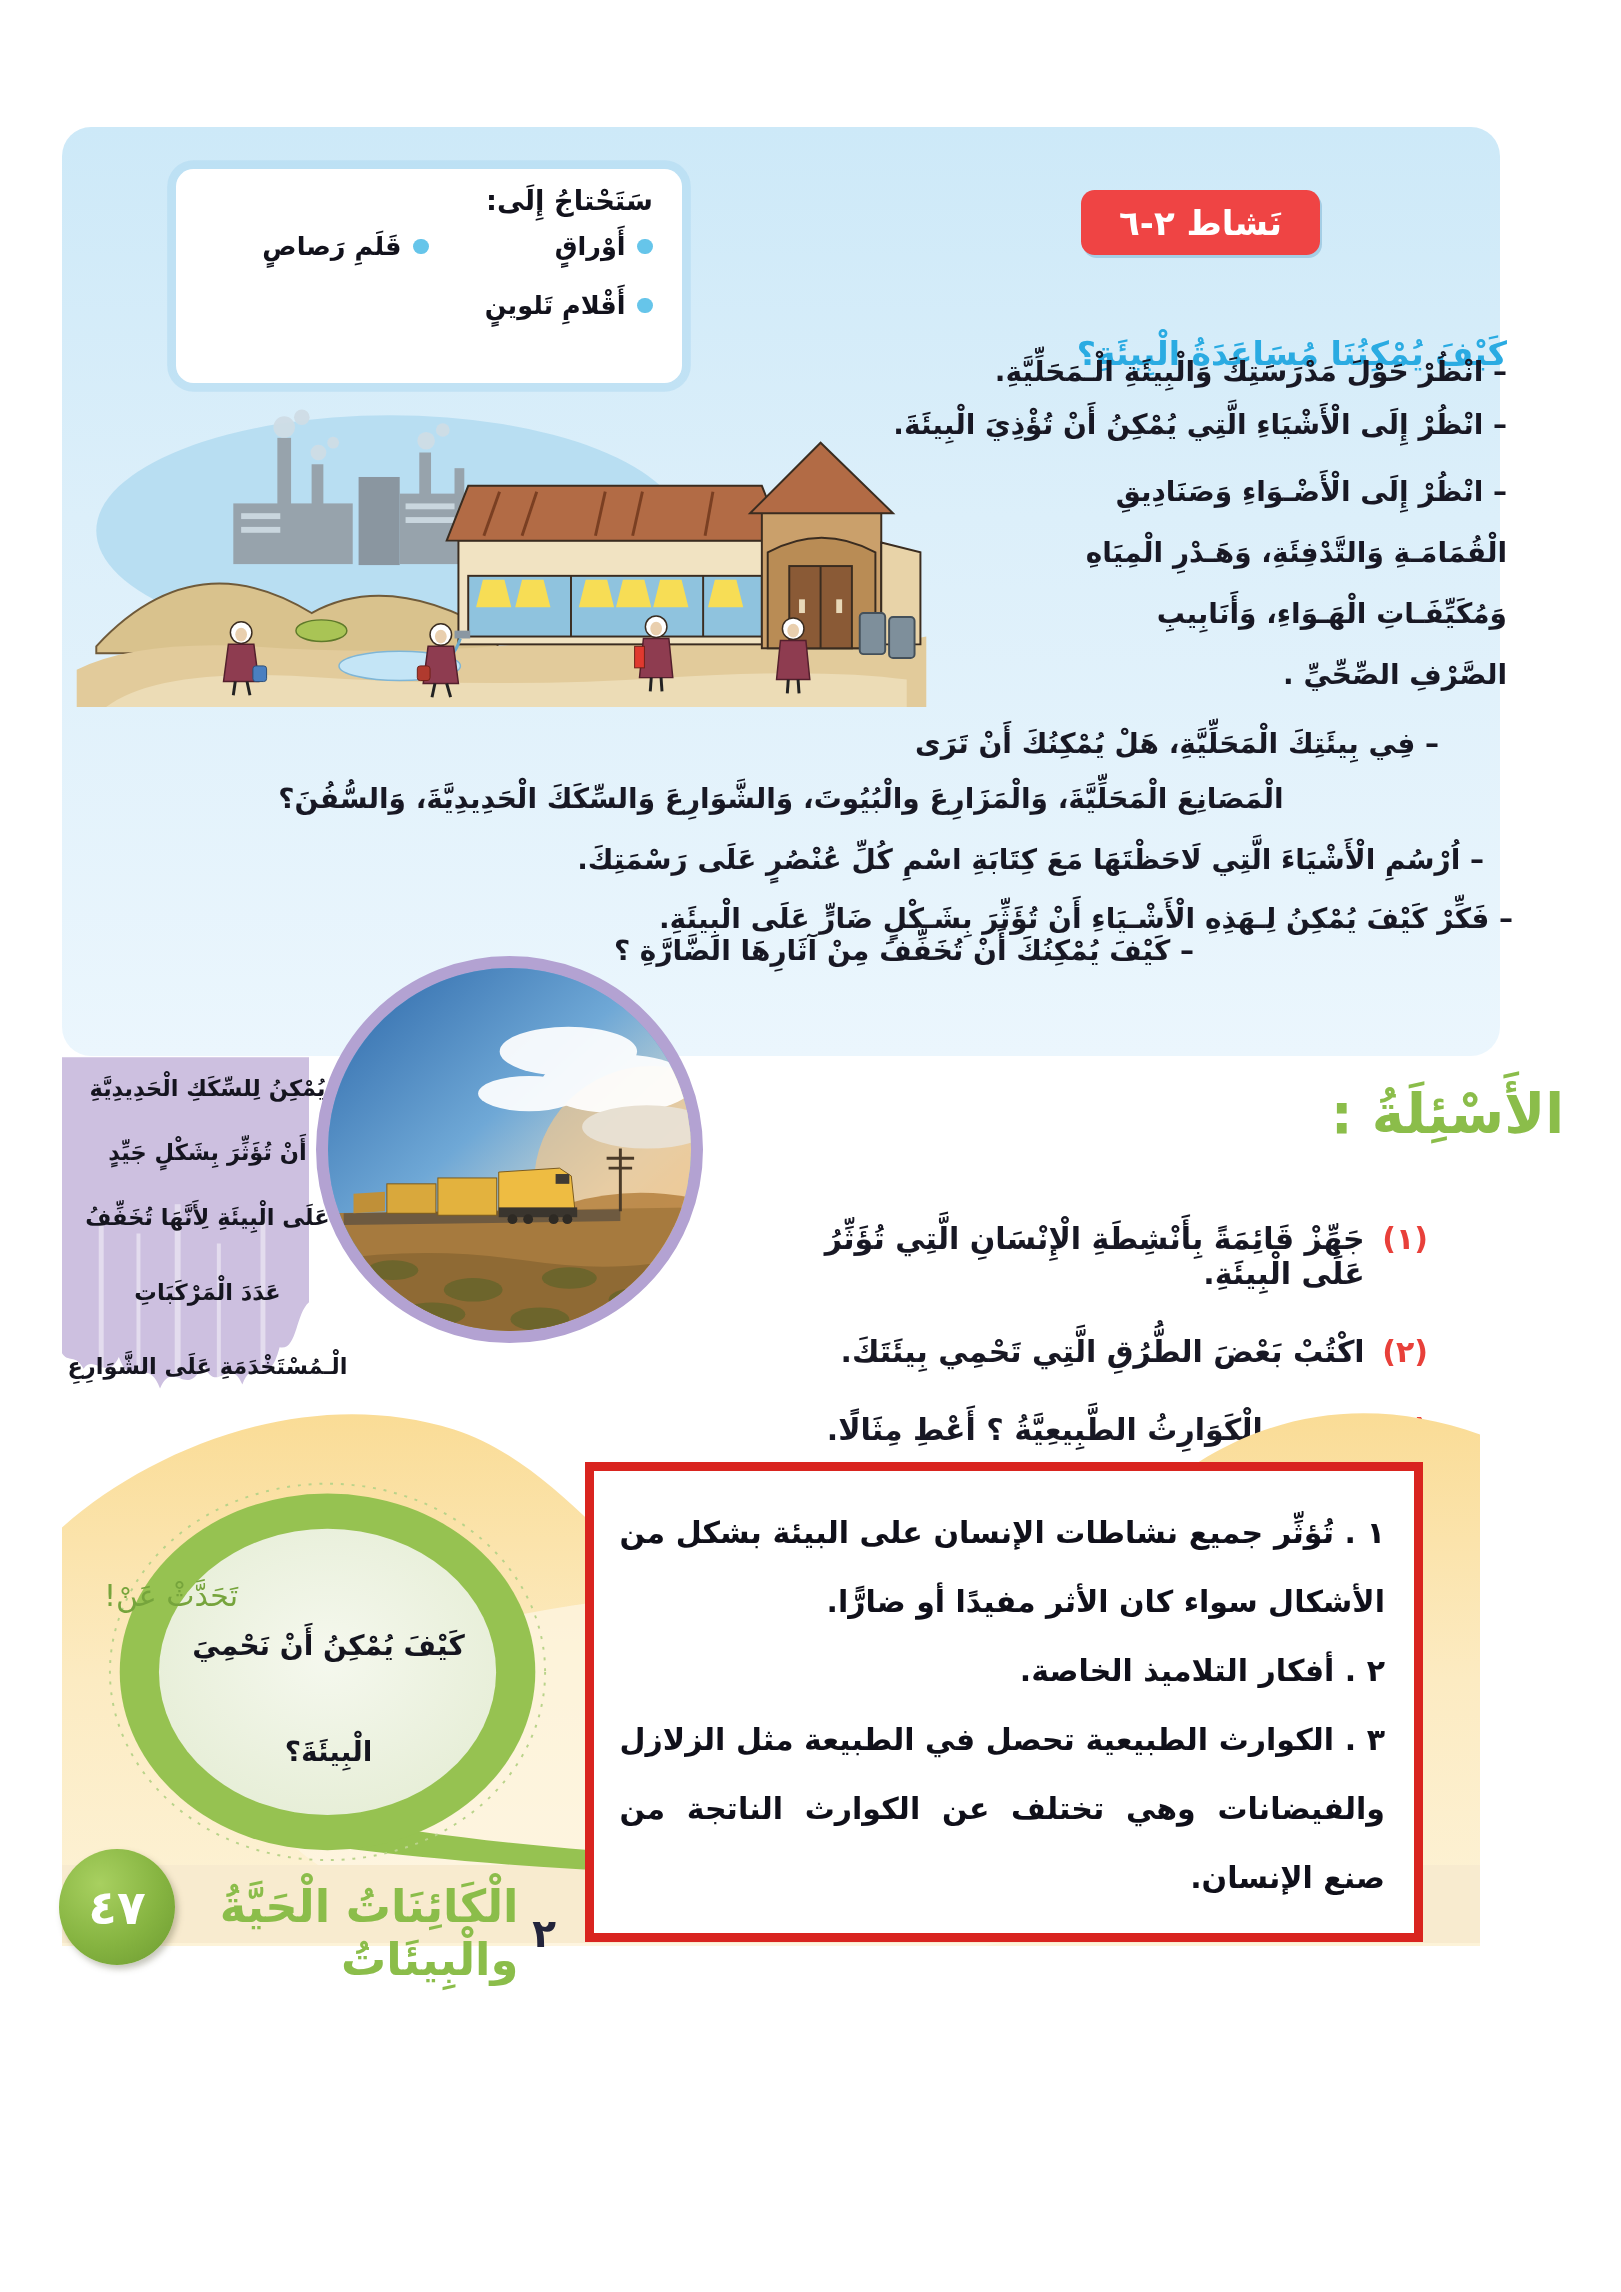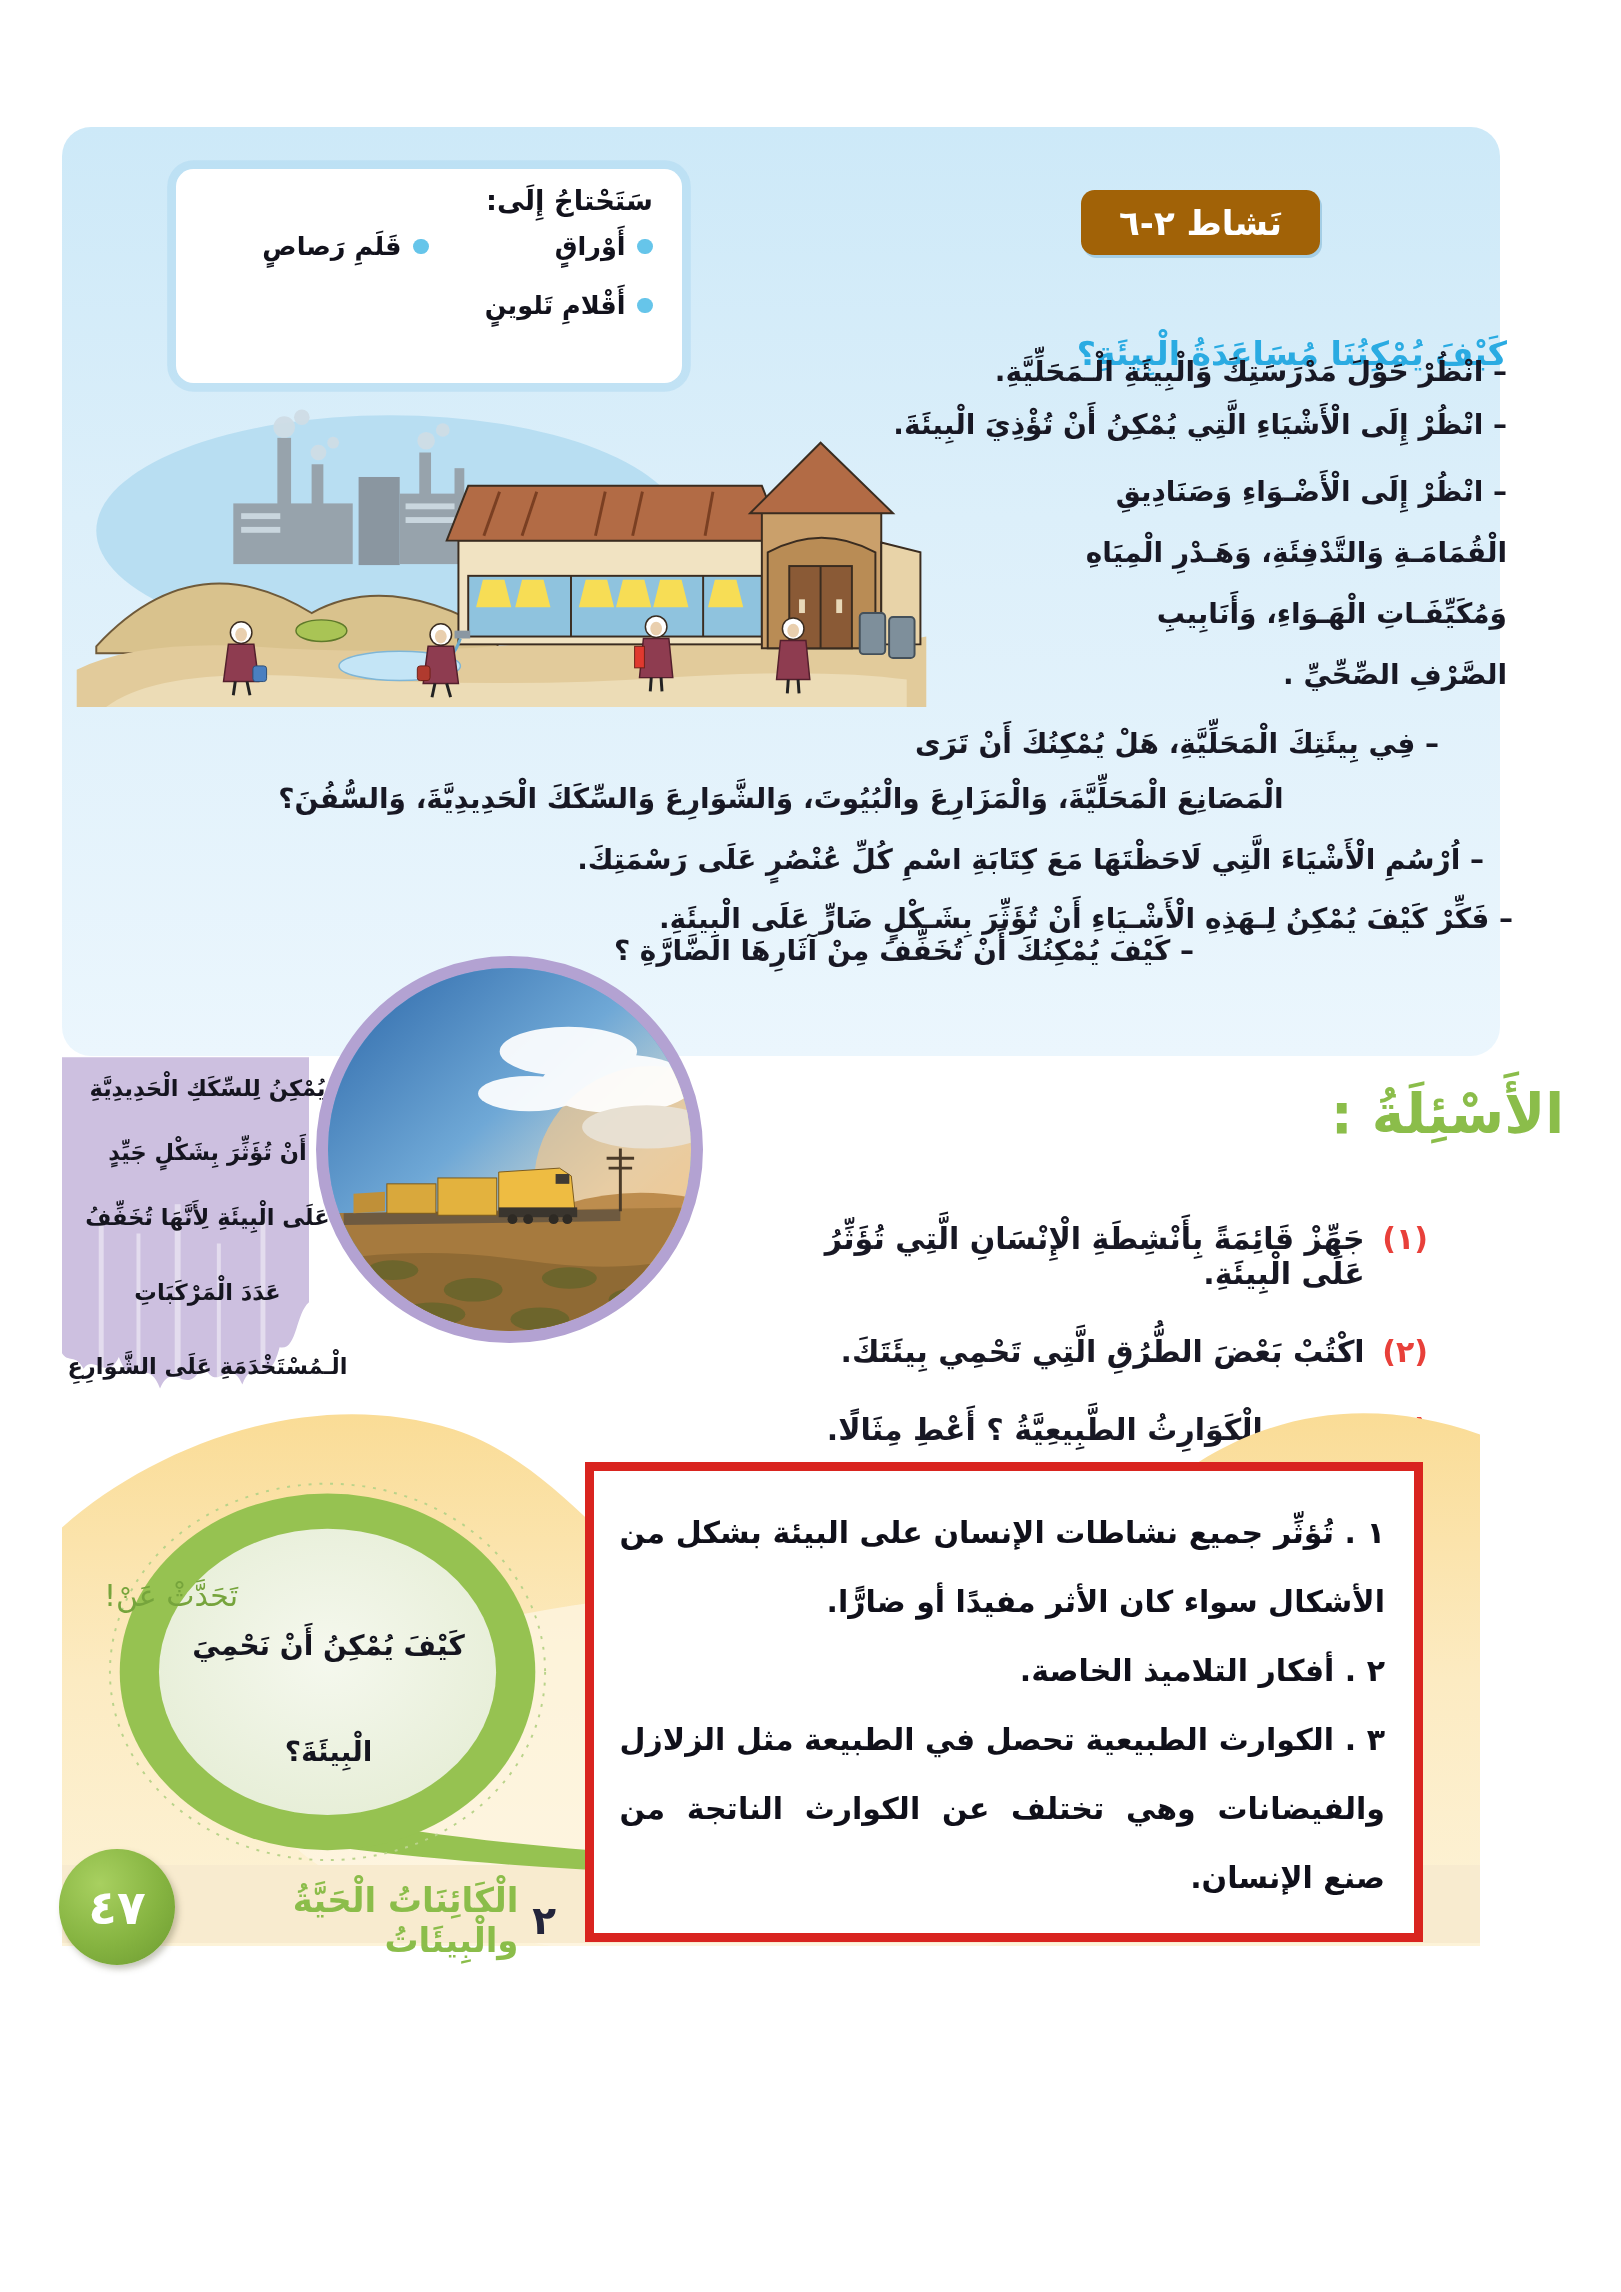--- a/index.html
+++ b/index.html
@@ -5,21 +5,21 @@
   html,body{margin:0;padding:0;background:#ffffff;}
   .page{position:relative;width:1621px;height:2293px;background:#fff;
         font-family:"DejaVu Sans",sans-serif;direction:rtl;overflow:hidden;}
   .abs{position:absolute;}
 
   
   .panel{left:62px;top:127px;width:1438px;height:929px;border-radius:29px;
          background:linear-gradient(180deg,#cde9f8 0%,#dcefFA 42%,#ebf6fd 100%);}
 
   
-  .badge{left:1081px;top:190px;width:239px;height:65px;background:#a16207;border-radius:13.7px;
+  .badge{left:1081px;top:190px;width:239px;height:65px;background:#ef4444;border-radius:13.7px;
          color:#fff;font-size:34px;font-weight:bold;display:flex;align-items:center;justify-content:center;
          box-shadow:2px 2.9px 0 rgba(30,120,170,.25);}
 
   
   .needs{left:176px;top:169px;width:506px;height:214px;background:#fff;border-radius:17.6px;
          box-shadow:0 0 0 8.8px rgba(175,217,240,.55);padding:15.7px 29px;box-sizing:border-box;}
   .needs-title{font-size:27.4px;font-weight:bold;color:#12121c;}
   .needs-grid{display:grid;grid-template-columns:1fr 1fr;margin-top:15.7px;row-gap:29px;}
   .need-item{display:flex;align-items:center;gap:11.8px;font-size:25.5px;font-weight:bold;color:#12121c;}
   .dot{width:15.7px;height:15.7px;border-radius:50%;background:#66c5ea;flex:0 0 auto;}
@@ -53,21 +53,21 @@
   .bubble-line1{position:absolute;width:100%;top:159px;text-align:center;font-size:28px;font-weight:bold;color:#15151f;}
   .bubble-line2{position:absolute;width:100%;top:227px;text-align:center;font-size:28px;font-weight:bold;color:#15151f;margin-top:38px;}
 
   .pagenum{left:59px;top:1849px;width:116px;height:116px;border-radius:50%;
            background:radial-gradient(circle at 35% 30%,#a8d060 0%,#86b441 55%,#6c9a30 100%);
            color:#fff;font-size:47px;font-weight:bold;display:flex;align-items:center;justify-content:center;
            box-shadow:2.9px 3.9px 5.9px rgba(90,90,60,.35);}
 
   .footer-text{left:162px;top:1880px;width:394px;display:flex;align-items:center;gap:13.7px;}
   .unit-num{font-size:39px;font-weight:bold;color:#23243b;}
-  .unit-title{font-size:34px;font-weight:bold;color:#8bbd4a;}
+  .unit-title{font-size:45px;font-weight:bold;color:#8bbd4a;}
 </style>
 </head>
 <body>
 
 <div class="page">
 
   <div class="abs panel"></div>
 
   <div class="abs needs">
     <div class="needs-title">سَتَحْتاجُ إِلَى:</div>

